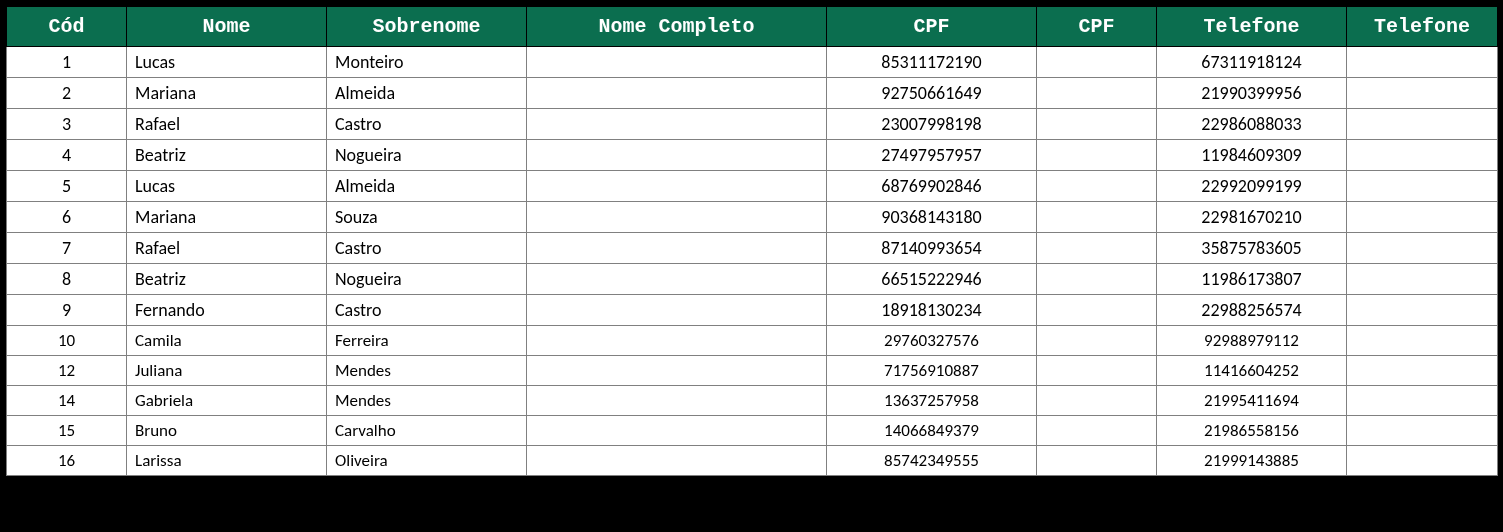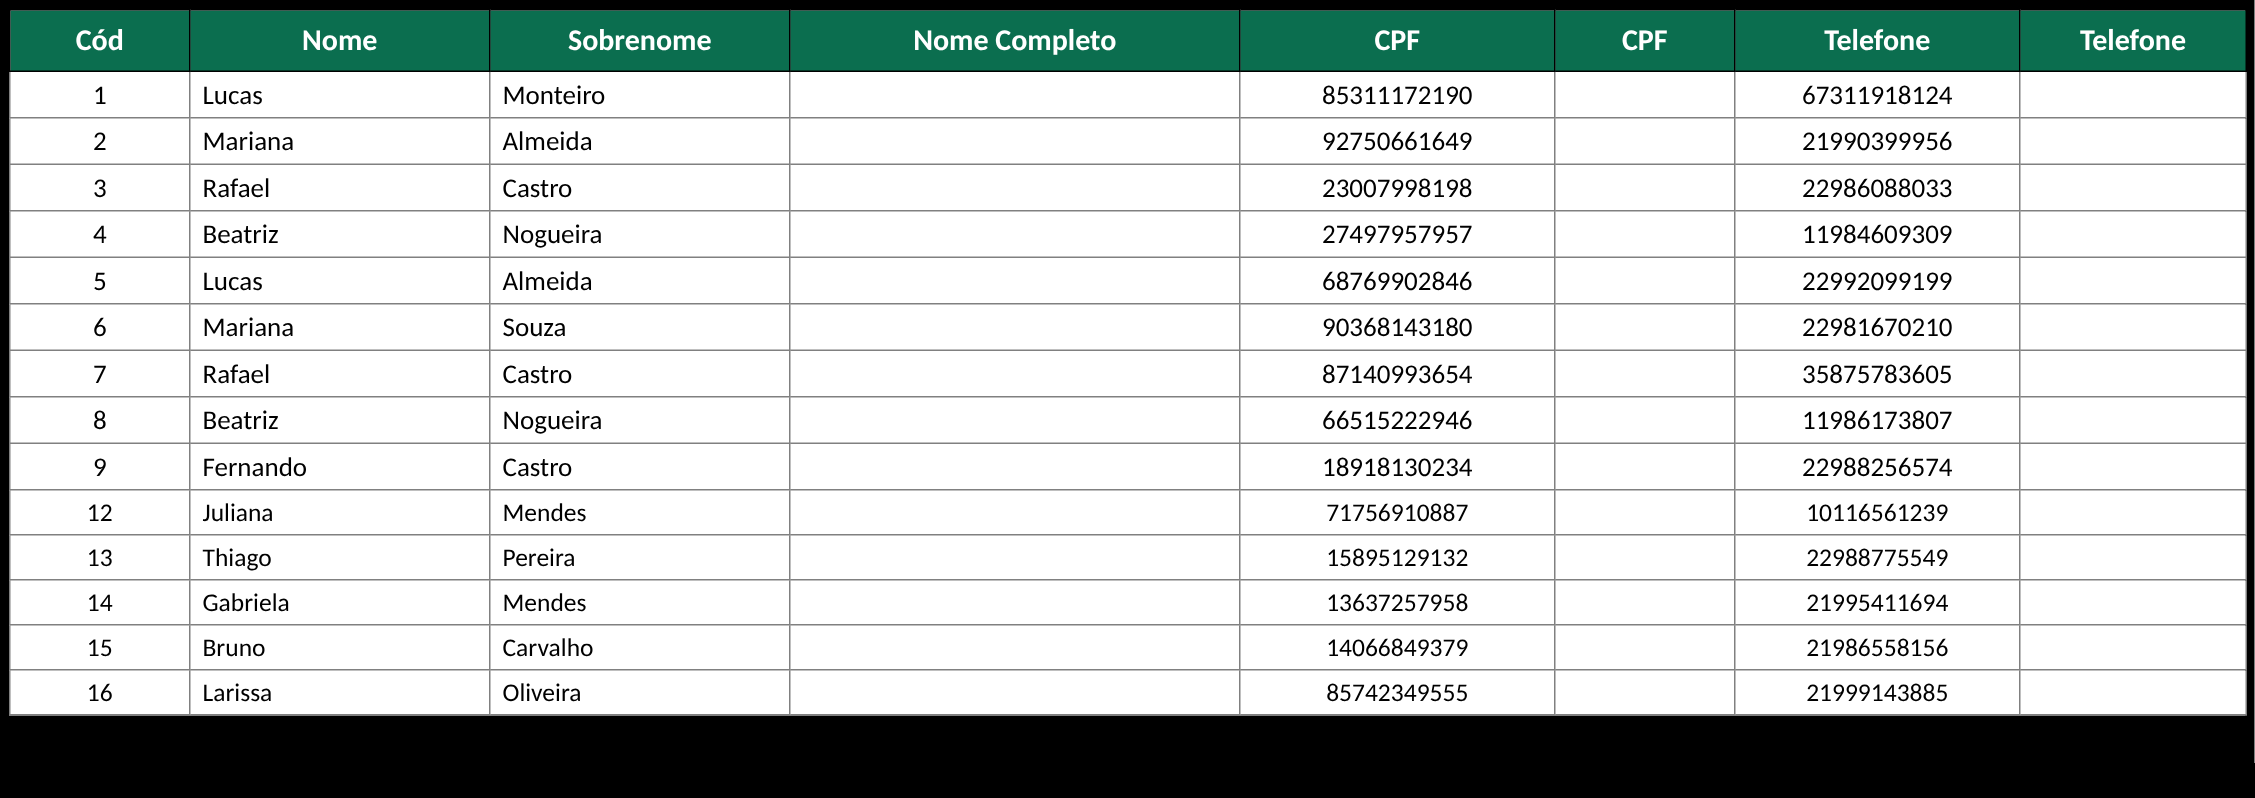--- a/index.html
+++ b/index.html
@@ -59,21 +59,21 @@
   thead th { background:#0b6b4b; }
   thead th { background:#0c7550; }
   thead th { background:#0b6e4f; }
   
   thead th { background:#0c7552; }
   thead th { background:#0b6b4b; }
   thead th { background:#0b6e4f; }
   thead th { background:#107C56; }
   thead th { background:#0b6e4f; }
   thead th { background:#0f7b55; }
-  thead th { background:#0b6e4f; }
+  thead th { background:#0b6e4f;font-family:Liberation Mono, monospace; }
   thead th { background:#0e7752; }
   thead th { background:#0b6e4f; }
   thead th { background:#107c56; }
   thead th { background:#0b6e4f; }
   
   thead th { background:#0e7752; }
 </style>
 </head>
 <body>
 
@@ -186,37 +186,37 @@
           <td class="c-center">9</td>
           <td class="c-left">Fernando</td>
           <td class="c-left">Castro</td>
           <td class="c-left"></td>
           <td class="c-center">18918130234</td>
           <td class="c-left"></td>
           <td class="c-center">22988256574</td>
           <td class="c-left"></td>
         </tr>
         <tr>
+          <td class="c-center">10</td>
+          <td class="c-left">Camila</td>
+          <td class="c-left">Ferreira</td>
+          <td class="c-left"></td>
+          <td class="c-center">29760327576</td>
+          <td class="c-left"></td>
+          <td class="c-center">92988979112</td>
+          <td class="c-left"></td>
+        </tr>
+        <tr>
           <td class="c-center">12</td>
           <td class="c-left">Juliana</td>
           <td class="c-left">Mendes</td>
           <td class="c-left"></td>
           <td class="c-center">71756910887</td>
           <td class="c-left"></td>
-          <td class="c-center">10116561239</td>
-          <td class="c-left"></td>
-        </tr>
-        <tr>
-          <td class="c-center">13</td>
-          <td class="c-left">Thiago</td>
-          <td class="c-left">Pereira</td>
-          <td class="c-left"></td>
-          <td class="c-center">15895129132</td>
-          <td class="c-left"></td>
-          <td class="c-center">22988775549</td>
+          <td class="c-center">11416604252</td>
           <td class="c-left"></td>
         </tr>
         <tr>
           <td class="c-center">14</td>
           <td class="c-left">Gabriela</td>
           <td class="c-left">Mendes</td>
           <td class="c-left"></td>
           <td class="c-center">13637257958</td>
           <td class="c-left"></td>
           <td class="c-center">21995411694</td>

